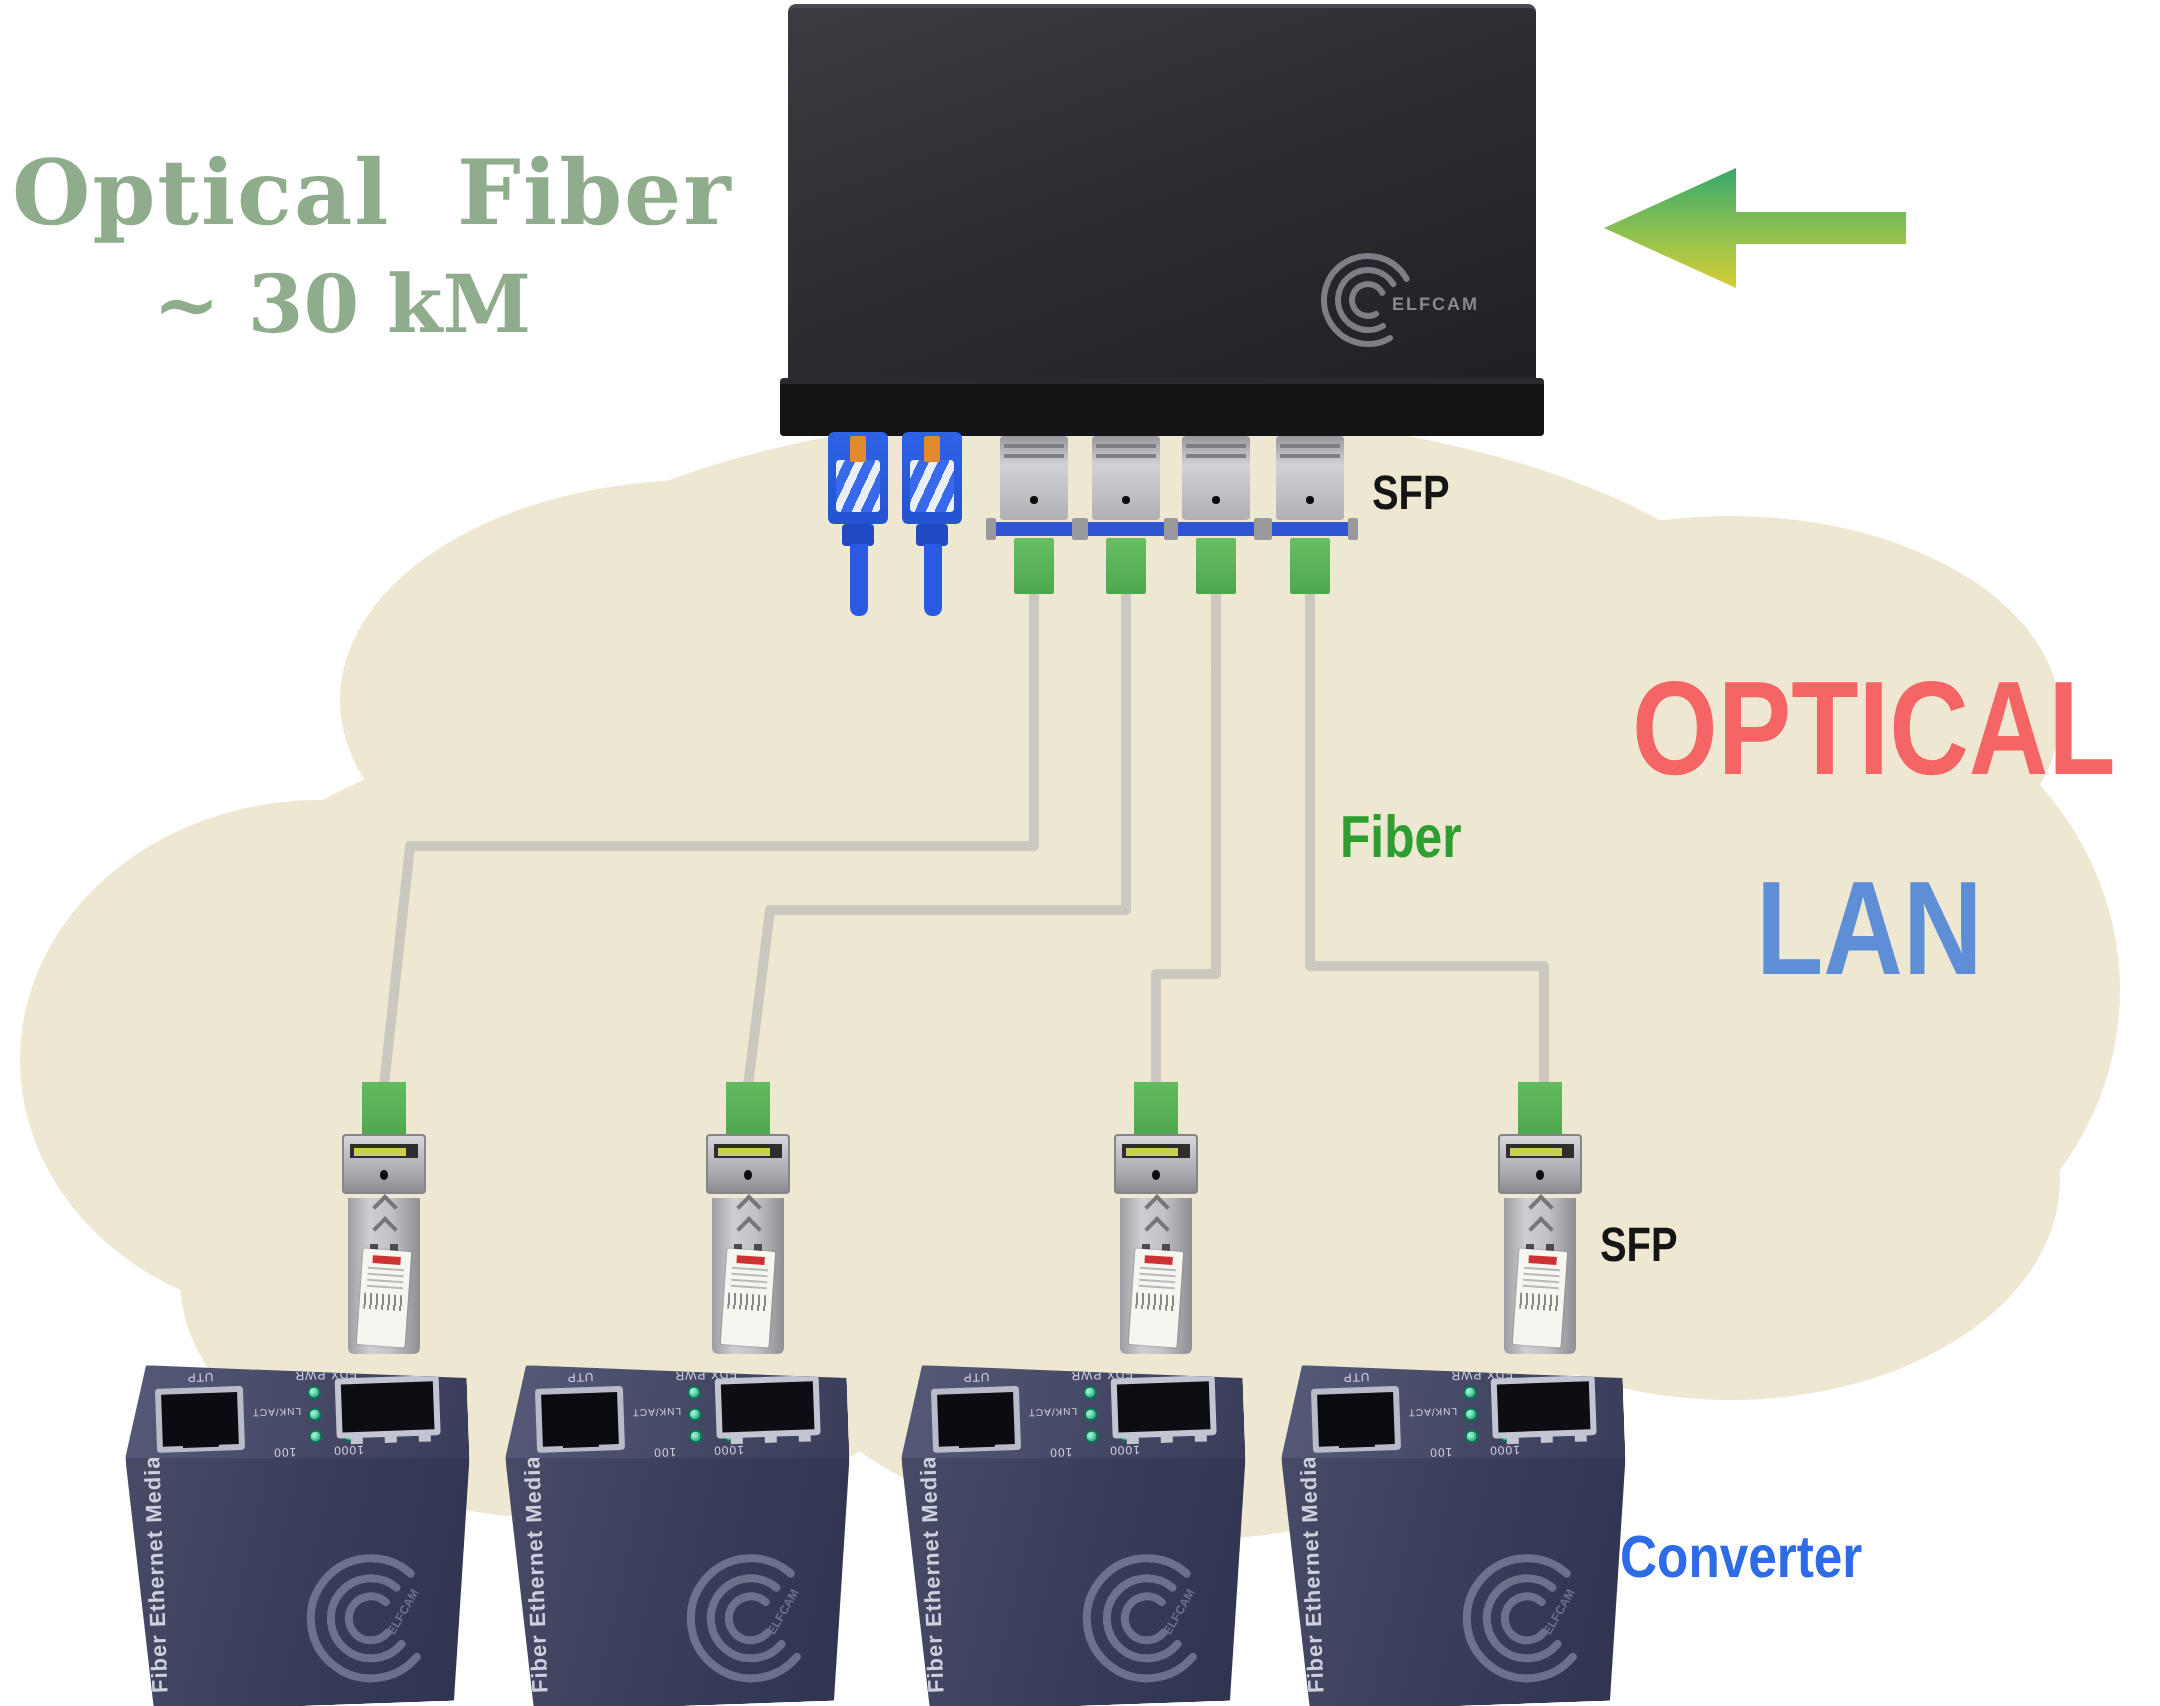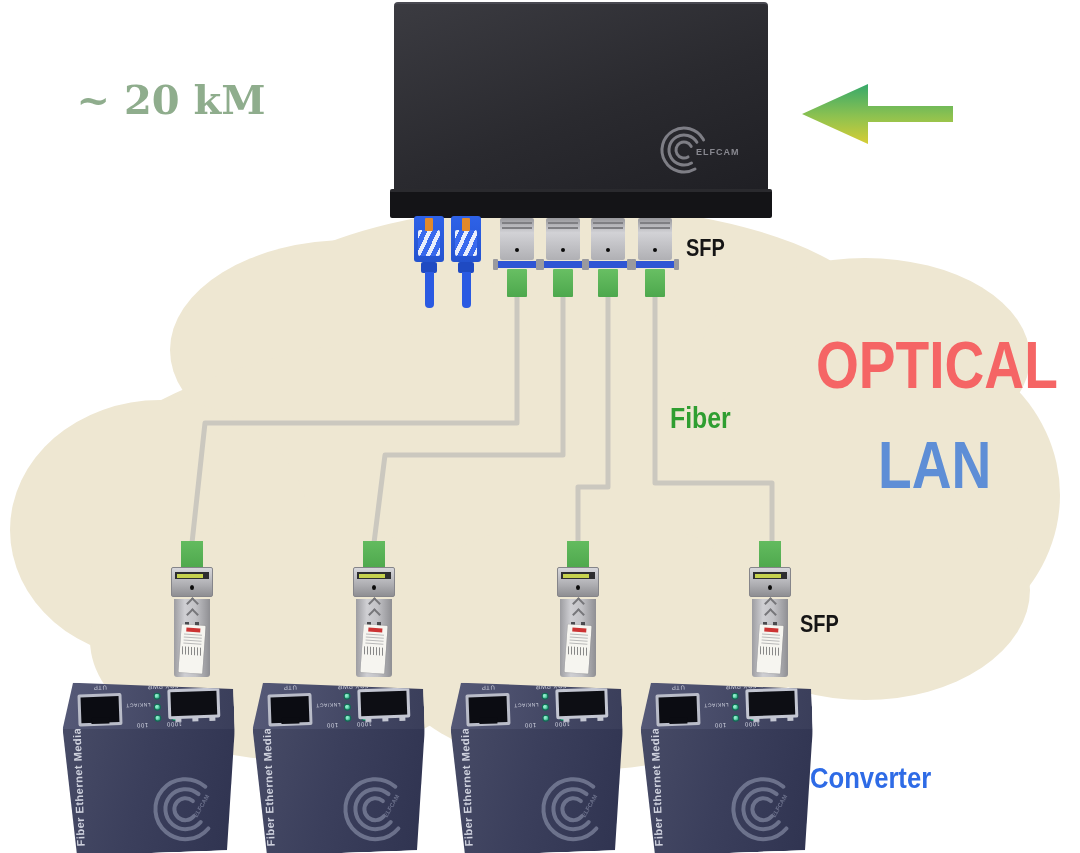--- a/index.html
+++ b/index.html
@@ -135,21 +135,22 @@
   </div>
 
   <svg class="lines" width="1080" height="853">
     <polyline points="517,288 517,423 205,423 192,543"></polyline>
     <polyline points="563,288 563,455 385,455 374,543"></polyline>
     <polyline points="608,288 608,487 578,487 578,543"></polyline>
     <polyline points="655,288 655,483 772,483 772,543"></polyline>
   </svg>
 
   <div class="t-title">
-    <div class="l2">~ 20 kM</div>
+    <div class="l1">Optical  Fiber</div>
+    <div class="l2">~ 30 kM</div>
   </div>
   <div class="t-optical">OPTICAL</div>
   <div class="t-lan">LAN</div>
   <div class="t-fiber">Fiber</div>
   <div class="t-sfp-top">SFP</div>
   <div class="t-sfp-bottom">SFP</div>
   <div class="t-converter">Converter</div>
 
   <svg class="arrow" width="160" height="64">
     <defs>

